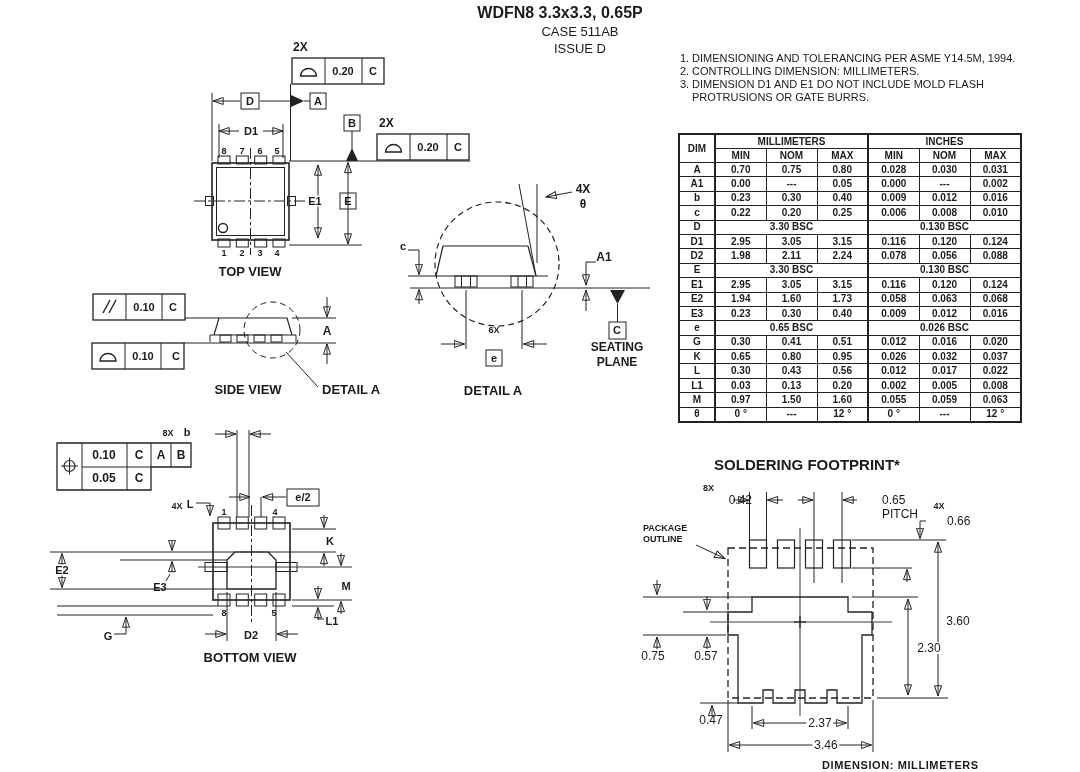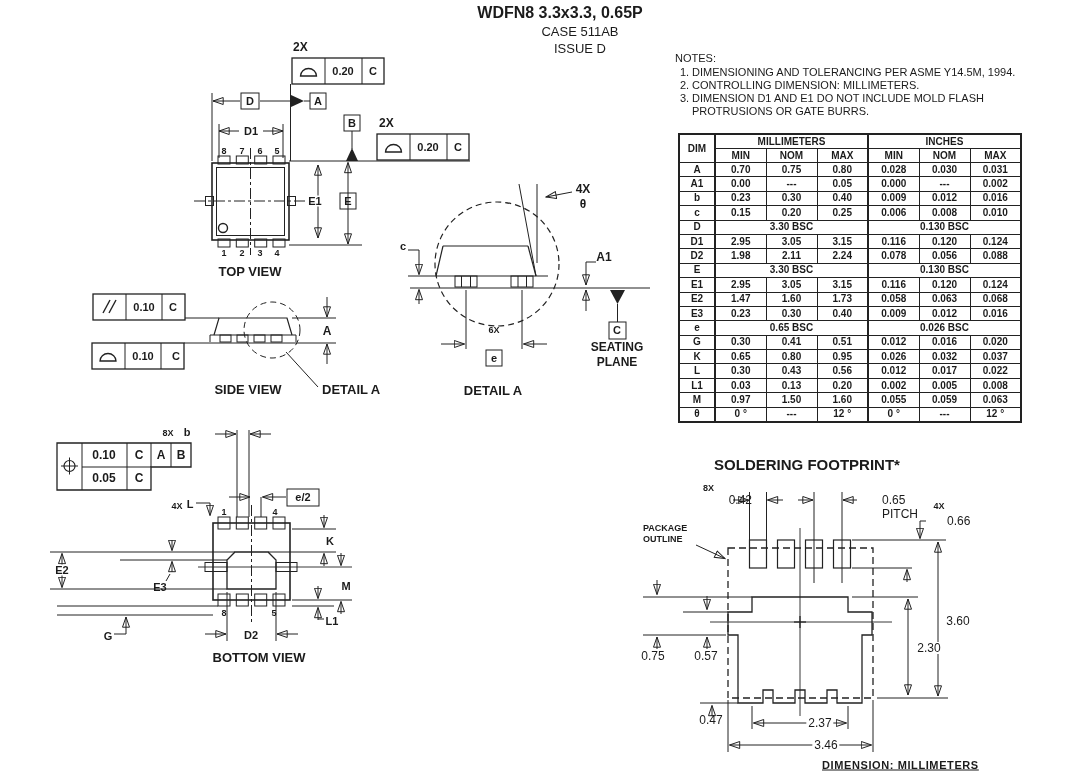--- a/index.html
+++ b/index.html
@@ -9,21 +9,21 @@
   svg.draw line,svg.draw path,svg.draw rect,svg.draw circle,svg.draw polyline{stroke:#222;fill:none;}
   .o{stroke-width:1.6;} .o2{stroke-width:1.2;} .t{stroke-width:1;} .t9{stroke-width:0.9;}
   .wf{fill:#fff;} .sd{fill:#222;stroke:none;}
   .dash{stroke-dasharray:6 4;} .cl{stroke-dasharray:11 3 3 3;} .pdash{stroke-dasharray:7 4;}
   .lbl{position:absolute;transform:translate(-50%,-50%);font-weight:bold;white-space:nowrap;line-height:1;}
   .ll{transform:translate(0,-50%);} .lr{transform:translate(-100%,-50%);}
   .bg{background:#fff;padding:0 2px;}
   .n{font-weight:normal;margin-left:20px;}
   .s9{font-size:9px;} .s10{font-size:12px;} .s11{font-size:11px;} .s12{font-size:12px;}
   .s13{font-size:13px;} .s15{font-size:15px;} .s16{font-size:16px;}
-  .ls{letter-spacing:0.6px;text-decoration:underline;}
+  .ls{letter-spacing:0.6px;}
   .notes{position:absolute;left:655px;top:52px;width:395px;font-size:11px;line-height:13px;}
   .notes .nh{margin-bottom:1px;}
   .notes .ni{display:flex;}
   .notes .ni .num{width:17px;flex:none;text-align:left;padding-left:5px;box-sizing:border-box;}
   .notes .ni .nt{width:360px;}
   .dimtab{position:absolute;left:678px;top:133px;border-collapse:collapse;table-layout:fixed;
           font-weight:bold;font-size:10px;color:#1b1b1b;border:2px solid #222;}
   .dimtab th,.dimtab td{border:1px solid #222;text-align:center;padding:0;line-height:1;}
   .dimtab th{height:13px;} .dimtab td{height:13.4px;}
   .g{border-left-width:2px !important;} .g0{border-right-width:2px !important;}
@@ -257,21 +257,20 @@
         <line x1="873" y1="700" x2="873" y2="752" class="t"></line>
     <line x1="729.5" y1="745" x2="871.5" y2="745" class="t" marker-start="url(#arr)" marker-end="url(#arr)"></line>
   </g>
 </svg>
 
 <div class="lbl s16" style="left:560px;top:13px">WDFN8 3.3x3.3, 0.65P</div>
 <div class="lbl s13 n" style="left:560px;top:31px">CASE 511AB</div>
 <div class="lbl s13 n" style="left:560px;top:48px">ISSUE D</div>
 
 <div class="notes n">
-  <div class="nh">NOTES:</div>
   <div class="ni">
         <span class="num">1.</span>
         <span class="nt">DIMENSIONING AND TOLERANCING PER ASME Y14.5M, 1994.</span>
       </div>
   <div class="ni">
         <span class="num">2.</span>
         <span class="nt">CONTROLLING DIMENSION: MILLIMETERS.</span>
       </div>
   <div class="ni">
         <span class="num">3.</span>
@@ -327,21 +326,21 @@
           <td class="dimc">b</td>
           <td>0.23</td>
           <td>0.30</td>
           <td>0.40</td>
           <td class="g">0.009</td>
           <td>0.012</td>
           <td>0.016</td>
         </tr>
         <tr>
           <td class="dimc">c</td>
-          <td>0.15</td>
+          <td>0.22</td>
           <td>0.20</td>
           <td>0.25</td>
           <td class="g">0.006</td>
           <td>0.008</td>
           <td>0.010</td>
         </tr>
         <tr>
           <td class="dimc">D</td>
           <td colspan="3">3.30 BSC</td>
           <td colspan="3" class="g">0.130 BSC</td>
@@ -373,21 +372,21 @@
           <td class="dimc">E1</td>
           <td>2.95</td>
           <td>3.05</td>
           <td>3.15</td>
           <td class="g">0.116</td>
           <td>0.120</td>
           <td>0.124</td>
         </tr>
         <tr>
           <td class="dimc">E2</td>
-          <td>1.47</td>
+          <td>1.94</td>
           <td>1.60</td>
           <td>1.73</td>
           <td class="g">0.058</td>
           <td>0.063</td>
           <td>0.068</td>
         </tr>
         <tr>
           <td class="dimc">E3</td>
           <td>0.23</td>
           <td>0.30</td>
@@ -514,21 +513,21 @@
 <div class="lbl s9" style="left:275px;top:512px">4</div>
 <div class="lbl s9" style="left:224px;top:613px">8</div>
 <div class="lbl s9" style="left:274px;top:613px">5</div>
 <div class="lbl s11" style="left:330px;top:541px">K</div>
 <div class="lbl s11 bg" style="left:62px;top:570px">E2</div>
 <div class="lbl s11" style="left:160px;top:587px">E3</div>
 <div class="lbl s11" style="left:346px;top:586px">M</div>
 <div class="lbl s11" style="left:332px;top:621px">L1</div>
 <div class="lbl s11" style="left:108px;top:636px">G</div>
 <div class="lbl s11 bg" style="left:251px;top:635px">D2</div>
-<div class="lbl s13" style="left:259px;top:657px">BOTTOM VIEW</div>
+<div class="lbl s13" style="left:250px;top:657px">BOTTOM VIEW</div>
 
 <div class="lbl s15" style="left:807px;top:464px">SOLDERING FOOTPRINT*</div>
 <div class="lbl s9 ll" style="left:703px;top:488px">8X</div>
 <div class="lbl s12 n lr" style="left:732px;top:500px">0.42</div>
 <div class="lbl s12 n ll" style="left:862px;top:500px">0.65</div>
 <div class="lbl s12 n ll" style="left:862px;top:514px">PITCH</div>
 <div class="lbl s9" style="left:939px;top:506px">4X</div>
 <div class="lbl s12 n ll" style="left:927px;top:521px">0.66</div>
 <div class="lbl s9 ll" style="left:643px;top:528px">PACKAGE</div>
 <div class="lbl s9 ll" style="left:643px;top:539px">OUTLINE</div>

